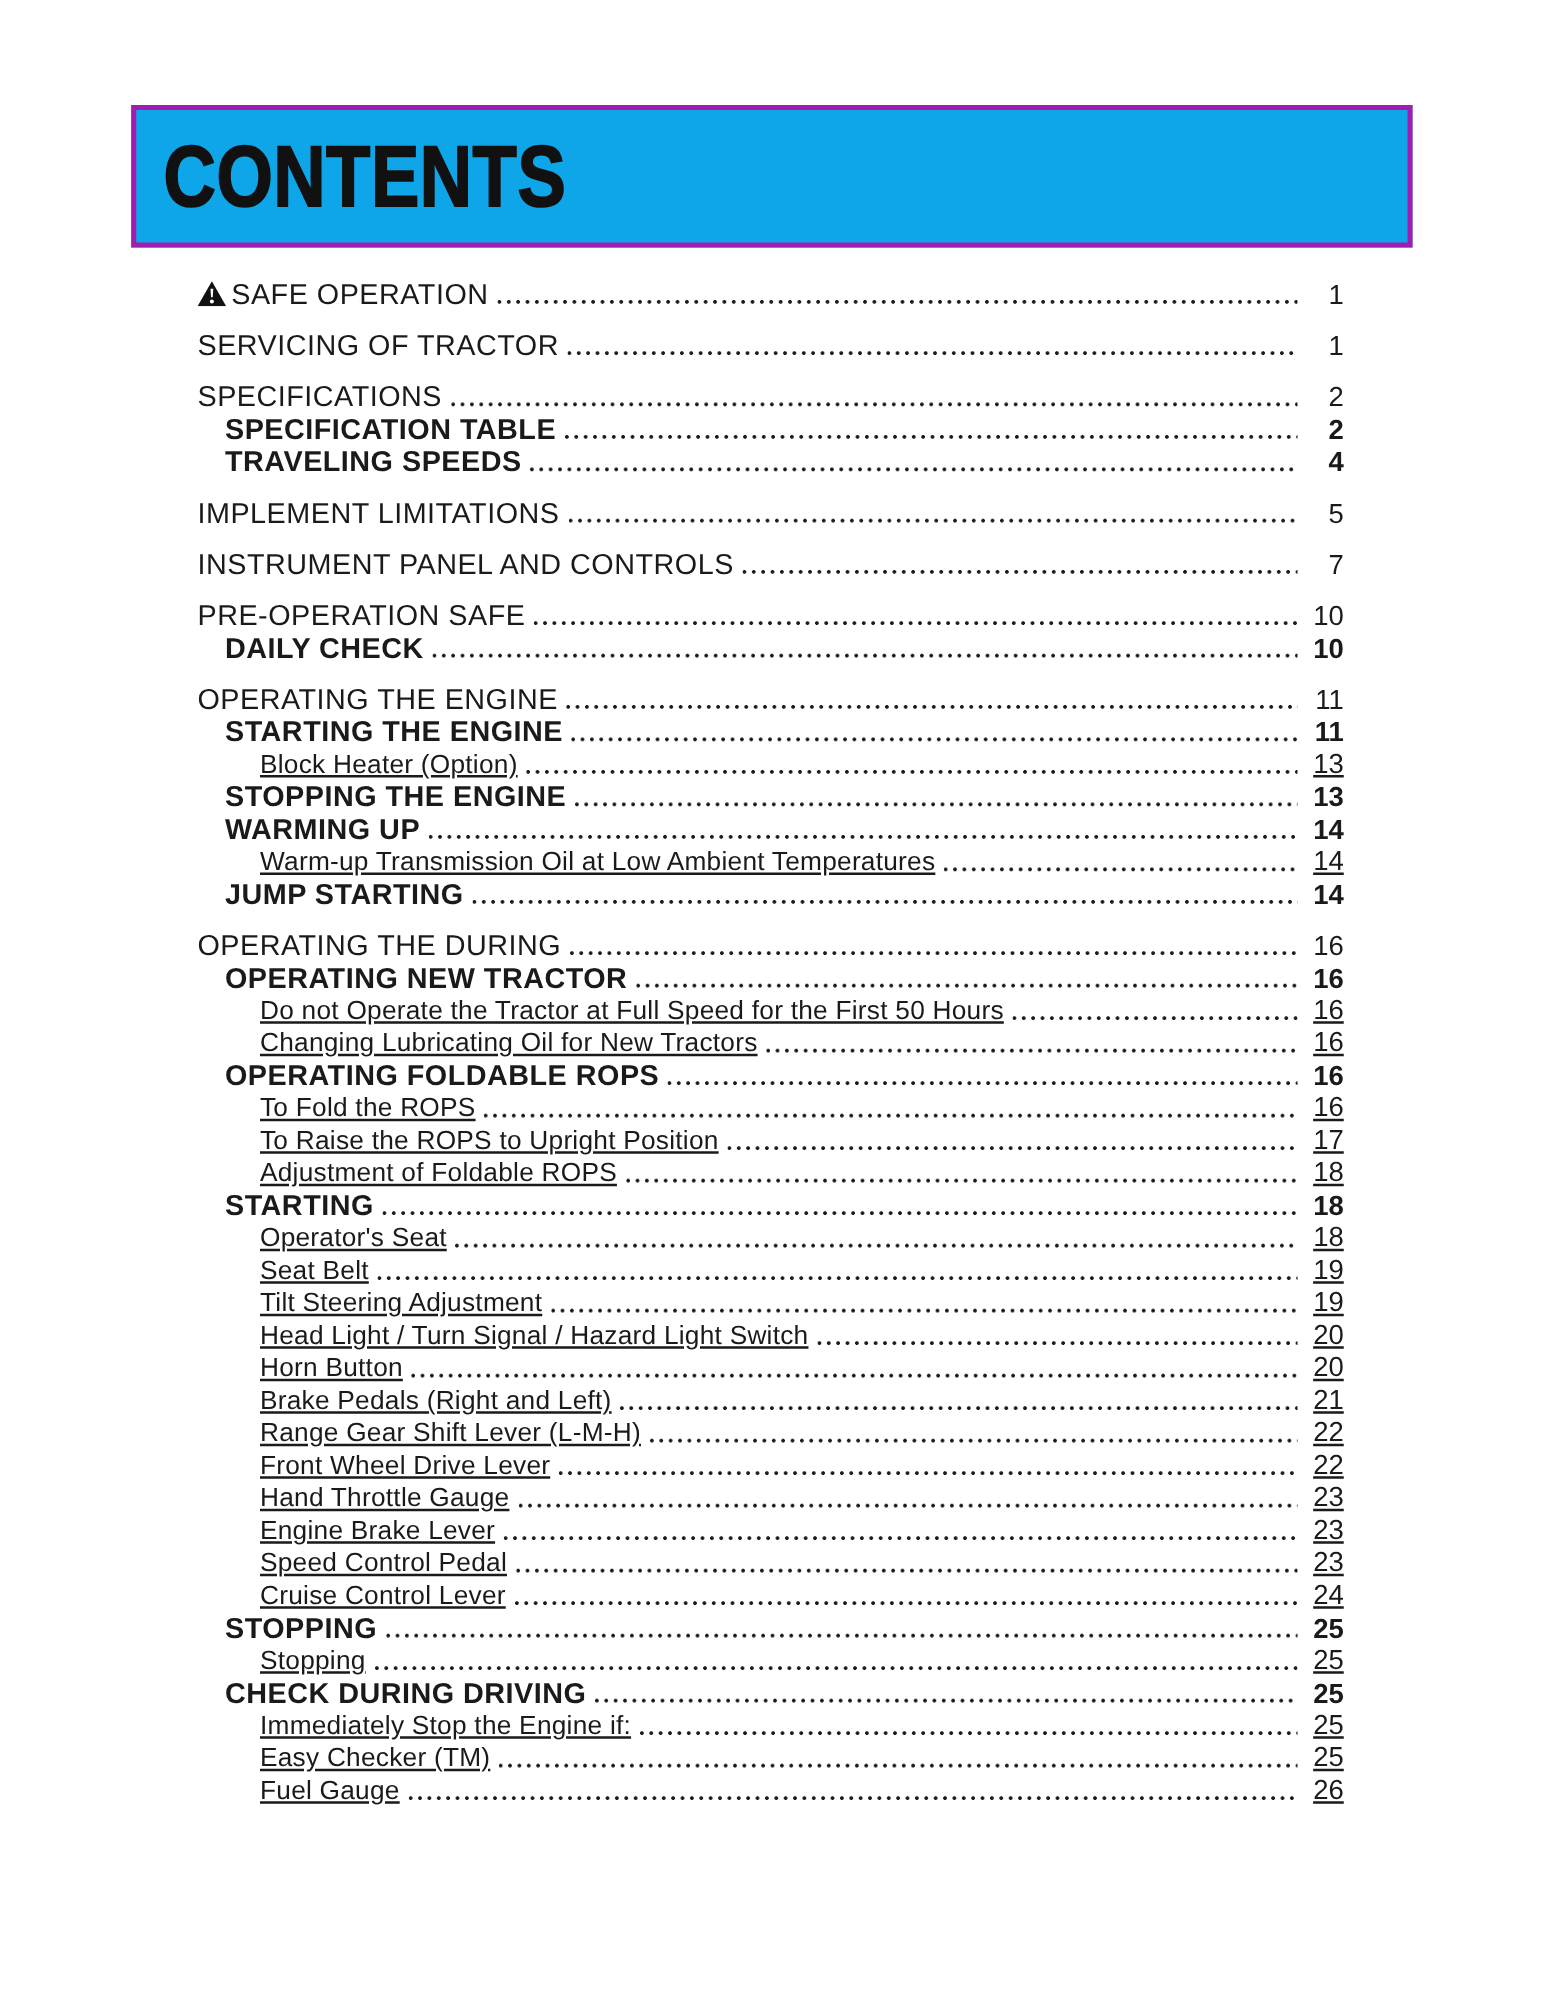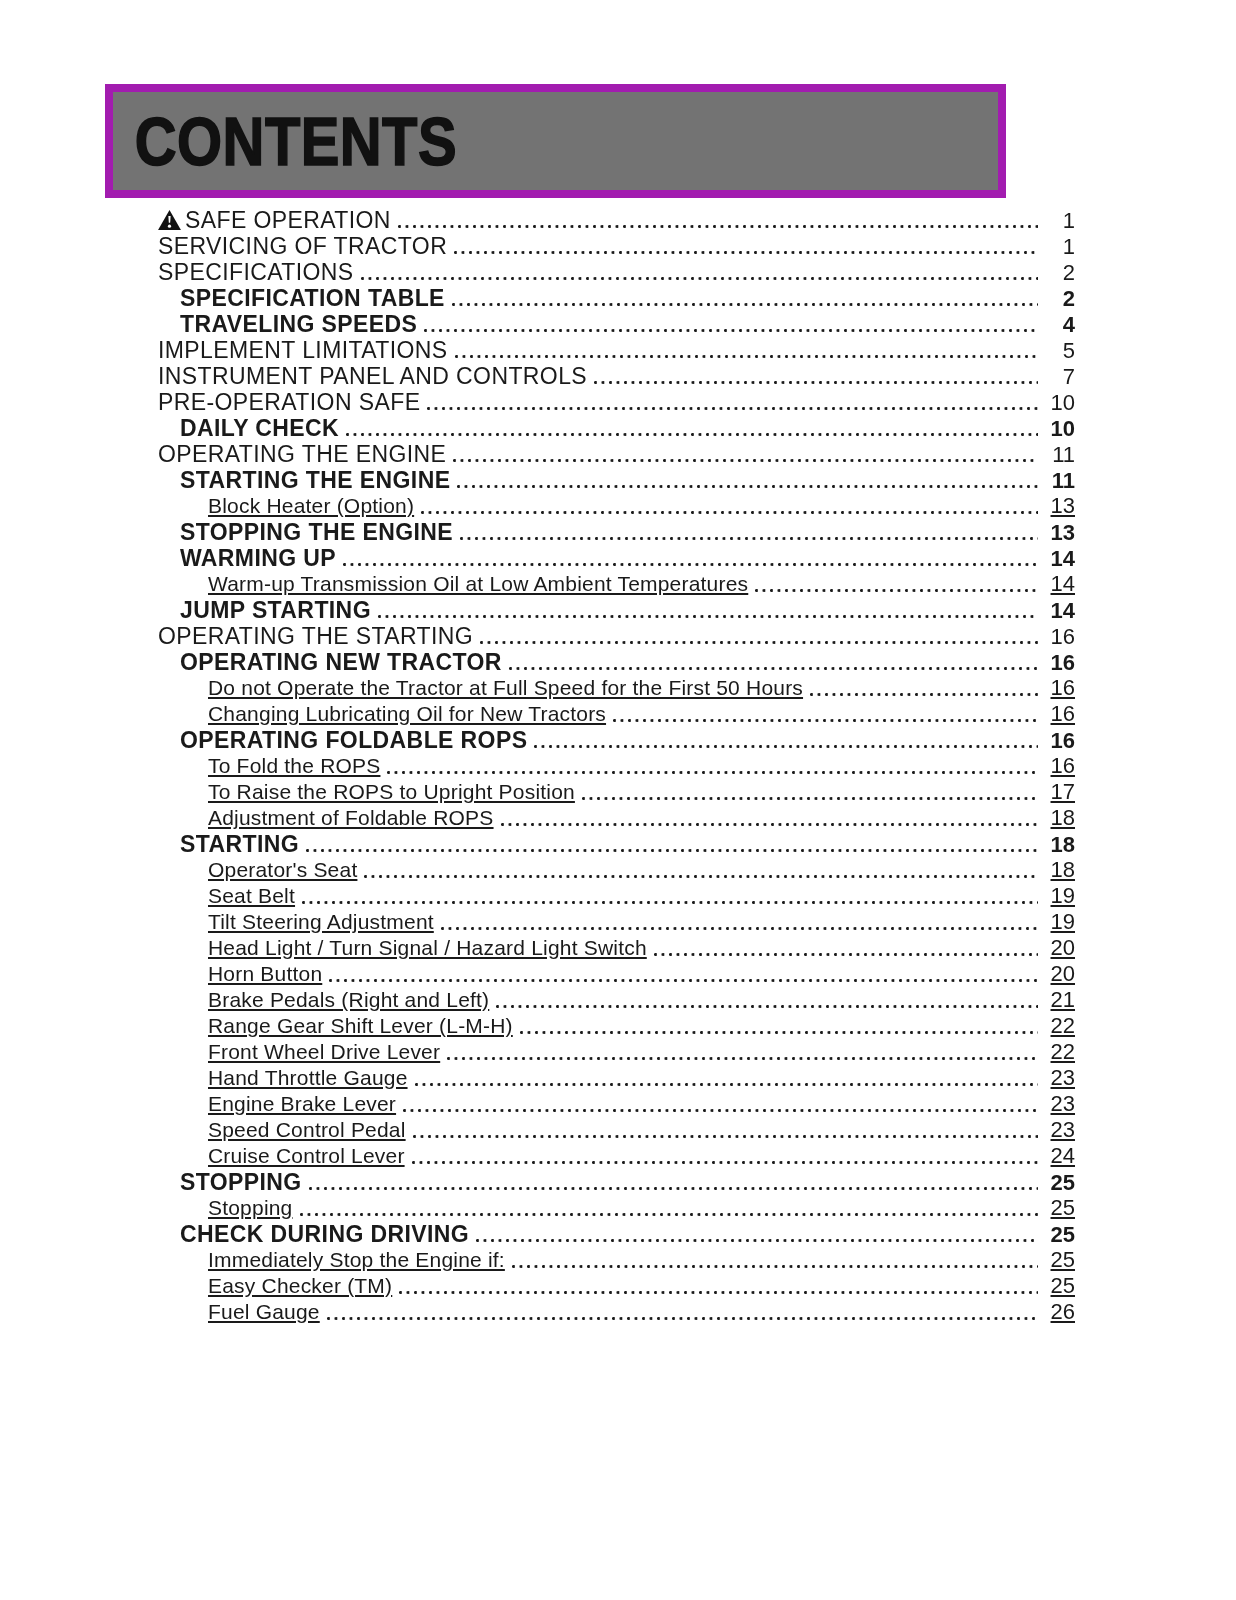--- a/index.html
+++ b/index.html
@@ -11,46 +11,46 @@
   }
   .page {
     position: relative;
     width: 1236px; height: 1600px;
     background: #ffffff;
     overflow: hidden;
   }
   .title-box {
     position: absolute;
     left: 105px; top: 84px;
-    width: 901px; height: 114px;
+    width: 1025px; height: 114px;
     box-sizing: border-box;
-    border: 8px solid #a21caf;
+    border: 4px solid #a21caf;
     display: flex;
     align-items: center;
-    background: #737373;
+    background: #0ea5e9;
   }
   .title-box h1 {
     margin: 0;
     padding-left: 26px;
     font-size: 69px;
     font-weight: bold;
     letter-spacing: 0.5px;
     color: #111111;
     -webkit-text-stroke: 1.6px #111111;
     transform: scaleX(0.84);
     transform-origin: left center;
     white-space: nowrap;
     line-height: 1;
   }
   .toc {
     position: absolute;
     left: 158px; top: 207px;
     width: 917px;
   }
-  .group { }
+  .group { margin-top: 15px; }
   .row {
     display: flex;
     align-items: baseline;
     height: 26px;
     font-size: 23px;
     letter-spacing: 0.4px;
     white-space: nowrap;
   }
   .row.lvl2 { padding-left: 22px; font-weight: bold; }
   .row.lvl3 { padding-left: 50px; font-size: 21px; letter-spacing: 0.2px; text-decoration: underline; }
@@ -181,21 +181,21 @@
           <span class="pagenum">14</span>
         </div>
         <div class="row lvl2">
           <span class="label">JUMP STARTING</span>
           <span class="leader"></span>
           <span class="pagenum">14</span>
         </div>
       </div>
       <div class="group">
         <div class="row lvl1">
-          <span class="label">OPERATING THE STARTING</span>
+          <span class="label">OPERATING THE DURING</span>
           <span class="leader"></span>
           <span class="pagenum">16</span>
         </div>
         <div class="row lvl2">
           <span class="label">OPERATING NEW TRACTOR</span>
           <span class="leader"></span>
           <span class="pagenum">16</span>
         </div>
         <div class="row lvl3">
           <span class="label">Do not Operate the Tractor at Full Speed for the First 50 Hours</span>

